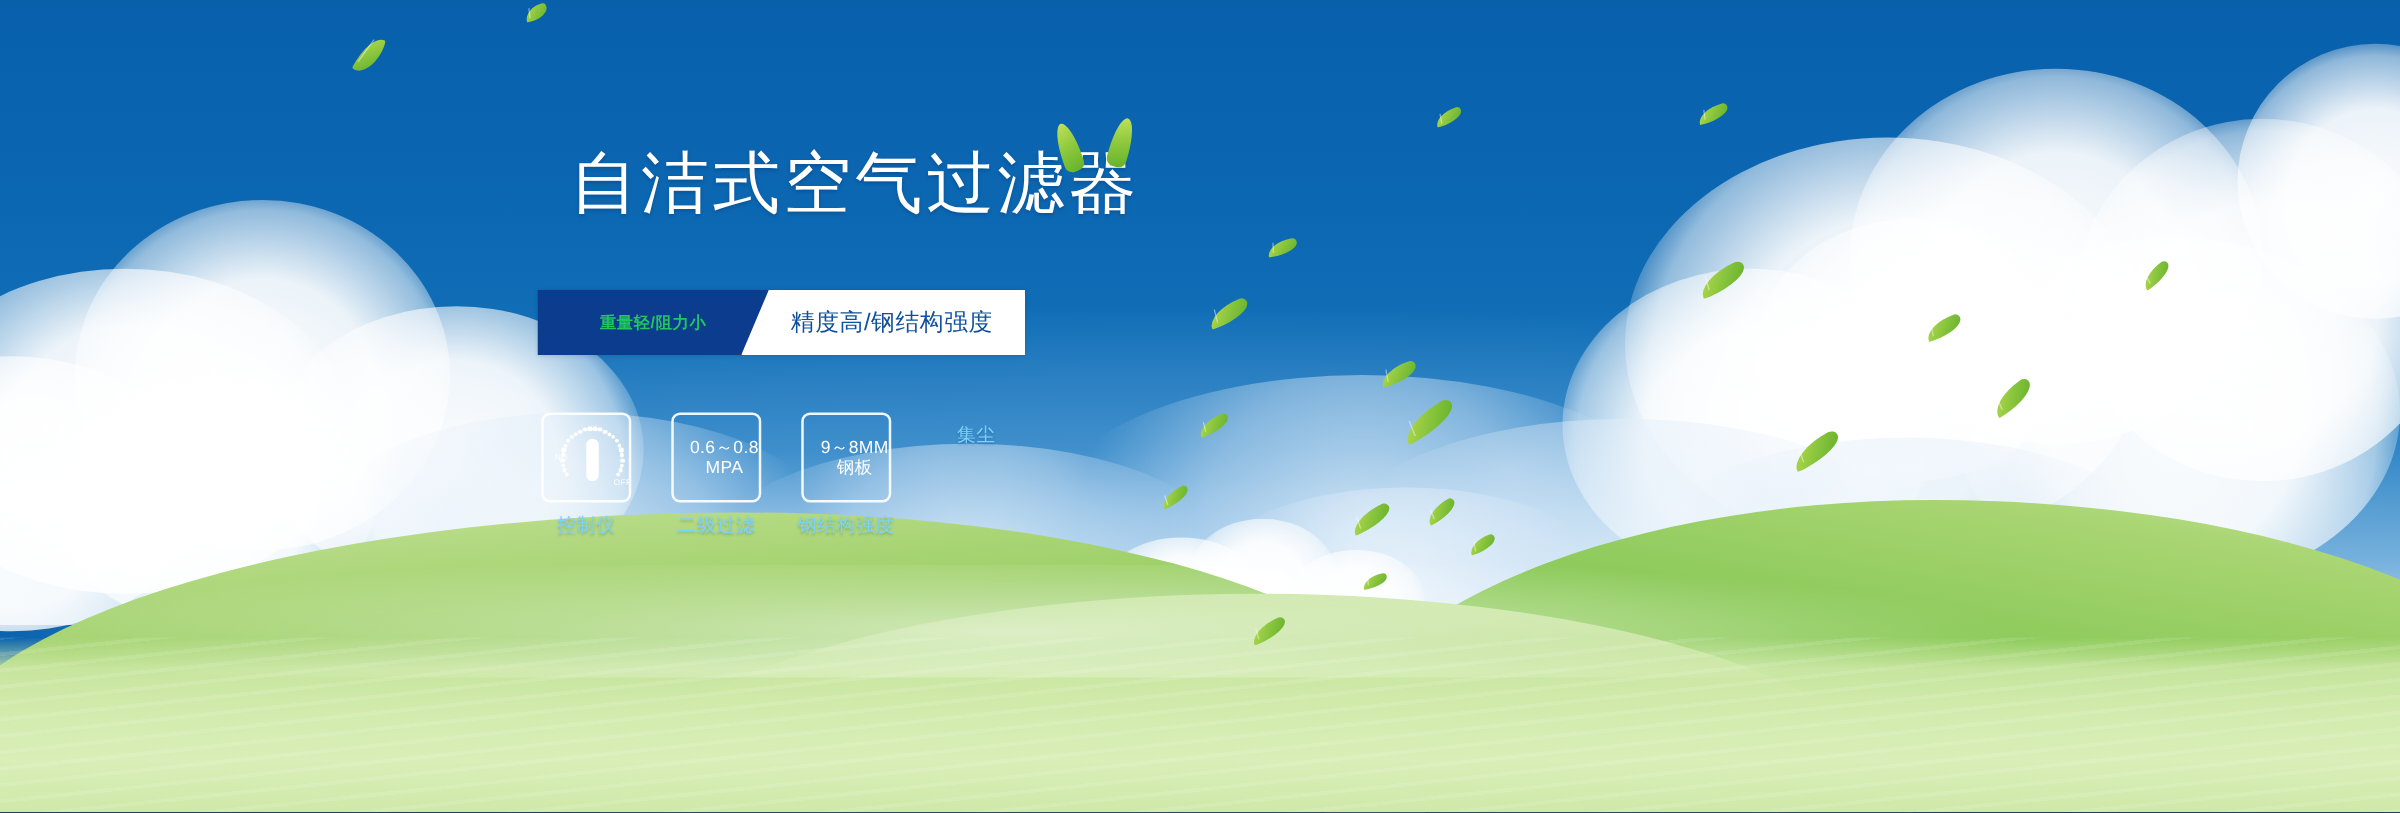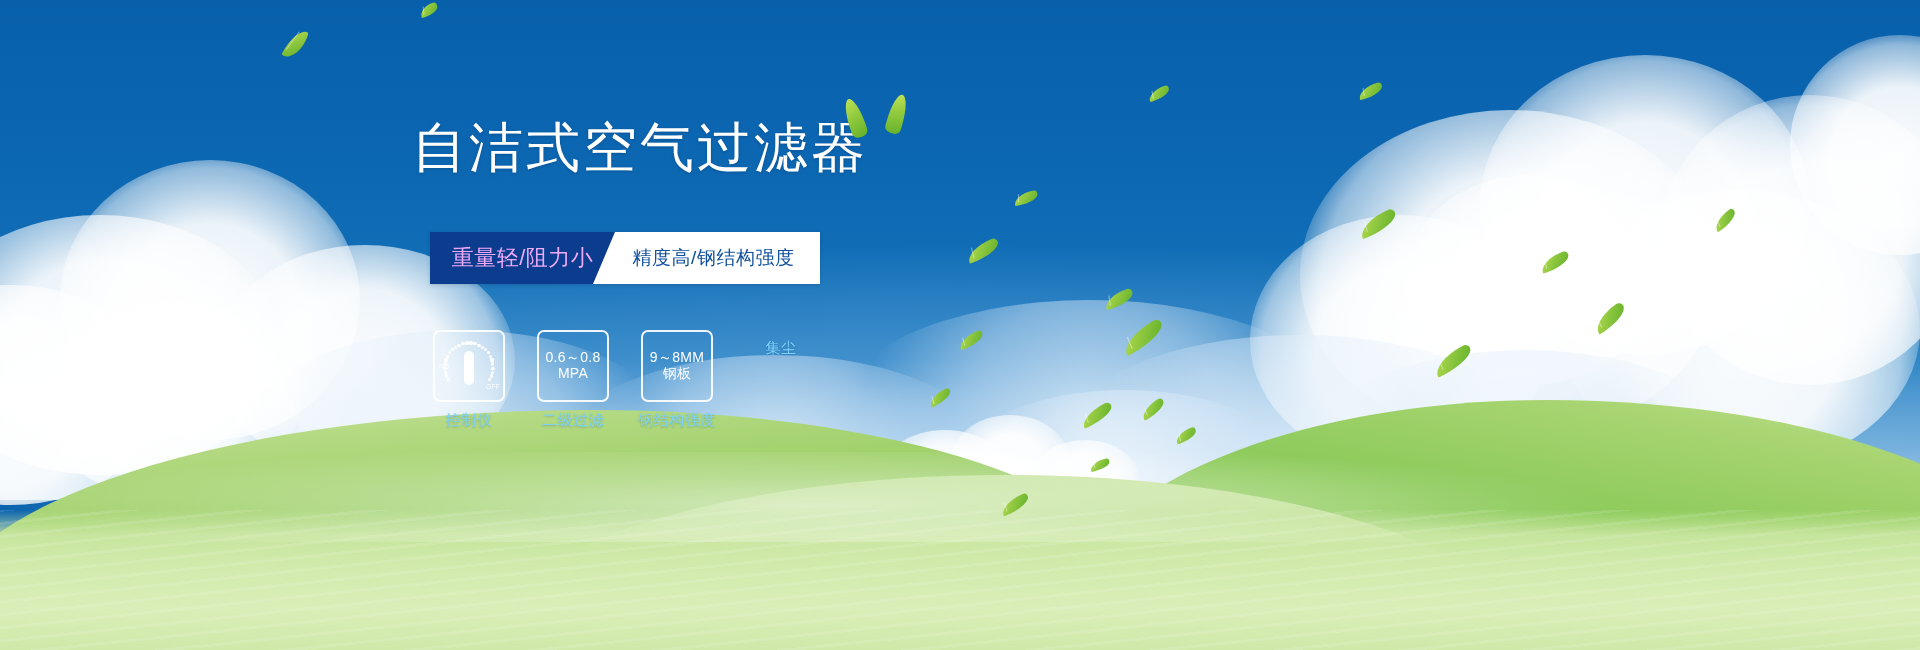--- a/index.html
+++ b/index.html
@@ -104,62 +104,63 @@
     border-radius:86% 14% 86% 14% / 96% 30% 70% 4%;
   }
   .leaf::after{
     content:"";position:absolute;left:18%;top:14%;width:66%;height:70%;
     border-left:1px solid rgba(255,255,255,.45);
     transform:rotate(8deg);
   }
 
   
   .title{
-    position:absolute;left:412px;top:120px;
+    position:absolute;left:456px;top:120px;
     font-size:54px;line-height:1;letter-spacing:3px;
     color:#ffffff;font-weight:400;white-space:nowrap;
     text-shadow:0 1px 3px rgba(0,40,90,.30);
   }
   .title-leaves{position:absolute;left:845px;top:88px;width:76px;height:52px;}
   .tleaf{position:absolute;width:16px;height:40px;
     background:linear-gradient(160deg,#c3e35a 0%,#93cb3f 45%,#62b12a 100%);
     border-radius:60% 60% 50% 50% / 86% 86% 18% 18%;}
   .tleaf.a{left:2px;top:10px;transform:rotate(-19deg);}
   .tleaf.b{left:44px;top:6px;transform:rotate(16deg);}
 
   .tagbar{
     position:absolute;left:430px;top:232px;
     width:390px;height:52px;display:flex;align-items:stretch;
     box-shadow:0 1px 4px rgba(0,30,70,.18);
   }
   .tag-left{
     position:relative;flex:0 0 185px;background:#0b3c8d;
     display:flex;align-items:center;justify-content:center;
-    color:#f0abfc;font-size:22px;letter-spacing:.5px;
+    color:#22c55e;font-size:13px;letter-spacing:.5px;
     clip-path:polygon(0 0, 100% 0, 100% 100%, 0 100%);
+    font-weight:bold;
   }
   .tag-right{
     position:relative;flex:1 1 auto;background:#ffffff;
     display:flex;align-items:center;justify-content:center;
     color:#0f4f9c;font-size:19px;letter-spacing:.5px;
     margin-left:-22px;
     clip-path:polygon(22px 0, 100% 0, 100% 100%, 0 100%);
     padding-left:14px;
   }
 
   
   .features{
     position:absolute;left:432px;top:330px;
     display:flex;gap:30px;align-items:flex-start;
   }
   .feature{width:74px;display:flex;flex-direction:column;align-items:center;}
   .fbox{
     width:72px;height:72px;border:2px solid rgba(255,255,255,.92);
     border-radius:7px;position:relative;
-    display:flex;align-items:center;justify-content:center;
+    display:flex;align-items:center;justify-content:flex-end;
     box-sizing:border-box;
   }
   .flabel{
     margin-top:9px;color:#7dd3fc;font-size:15px;white-space:nowrap;
     letter-spacing:.5px;text-shadow:0 1px 2px rgba(0,40,90,.25);
   }
   .ftext{
     color:#ffffff;text-align:center;line-height:1.12;
     font-size:14px;letter-spacing:.3px;
   }

